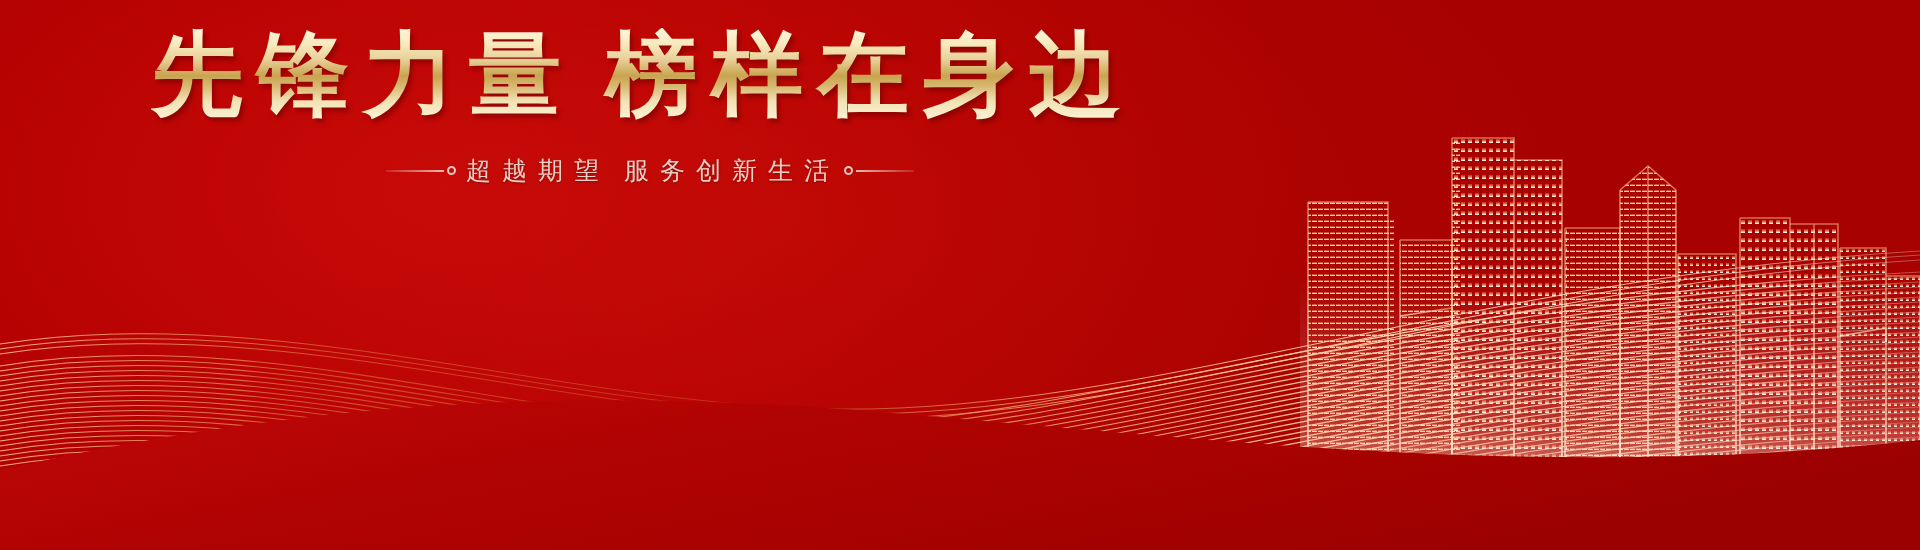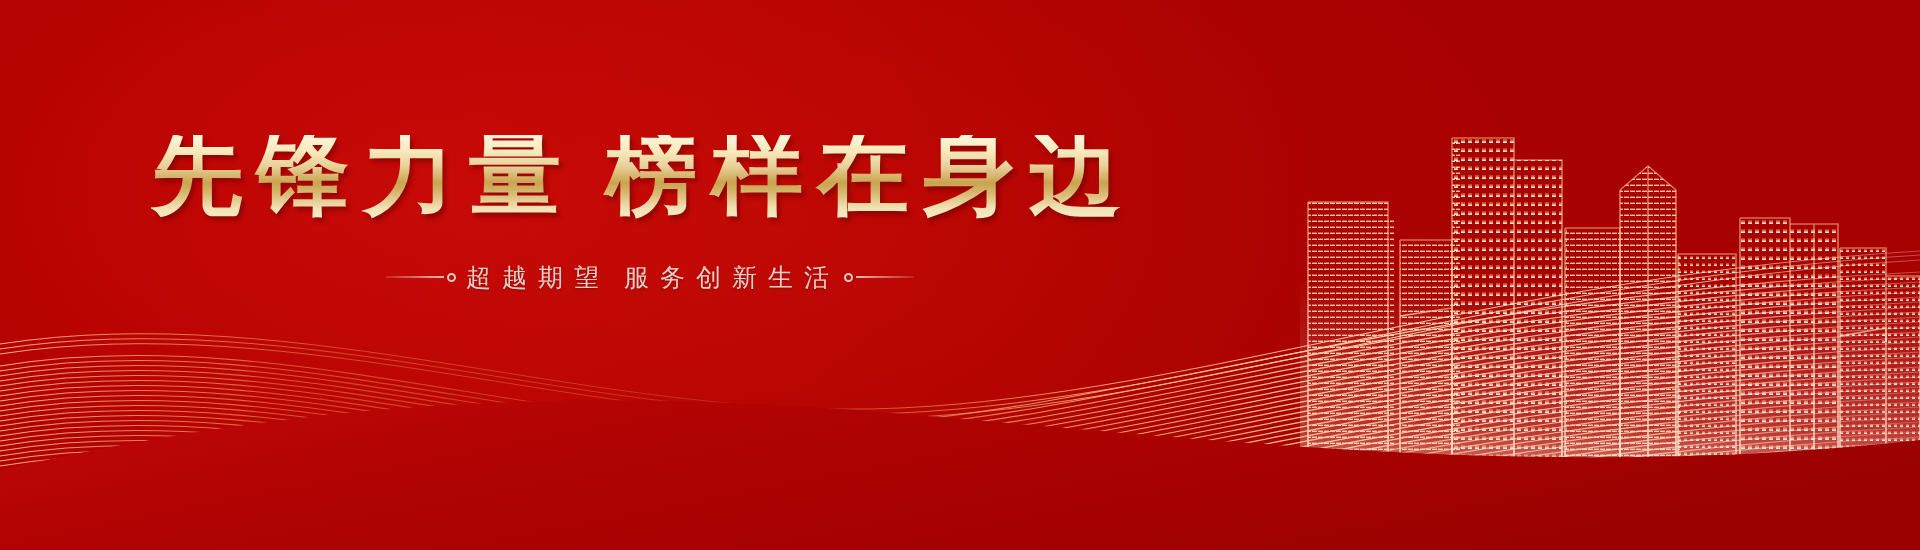--- a/index.html
+++ b/index.html
@@ -65,24 +65,23 @@
   
   .text-block {
     position: absolute;
     left: 0;
     top: 0;
     width: 1300px;
     height: 400px;
     display: flex;
     flex-direction: column;
     align-items: center;
-    justify-content: center;
+    justify-content: flex-start;
     padding-top: 28px;
     box-sizing: border-box;
-    font-family: Liberation Mono, monospace;
   }
   .headline {
     font-size: 92px;
     line-height: 1;
     letter-spacing: 14px;
     font-weight: 700;
     white-space: nowrap;
     background: linear-gradient(180deg,
         #fdf6dd 0%,
         #f7e9bb 18%,

